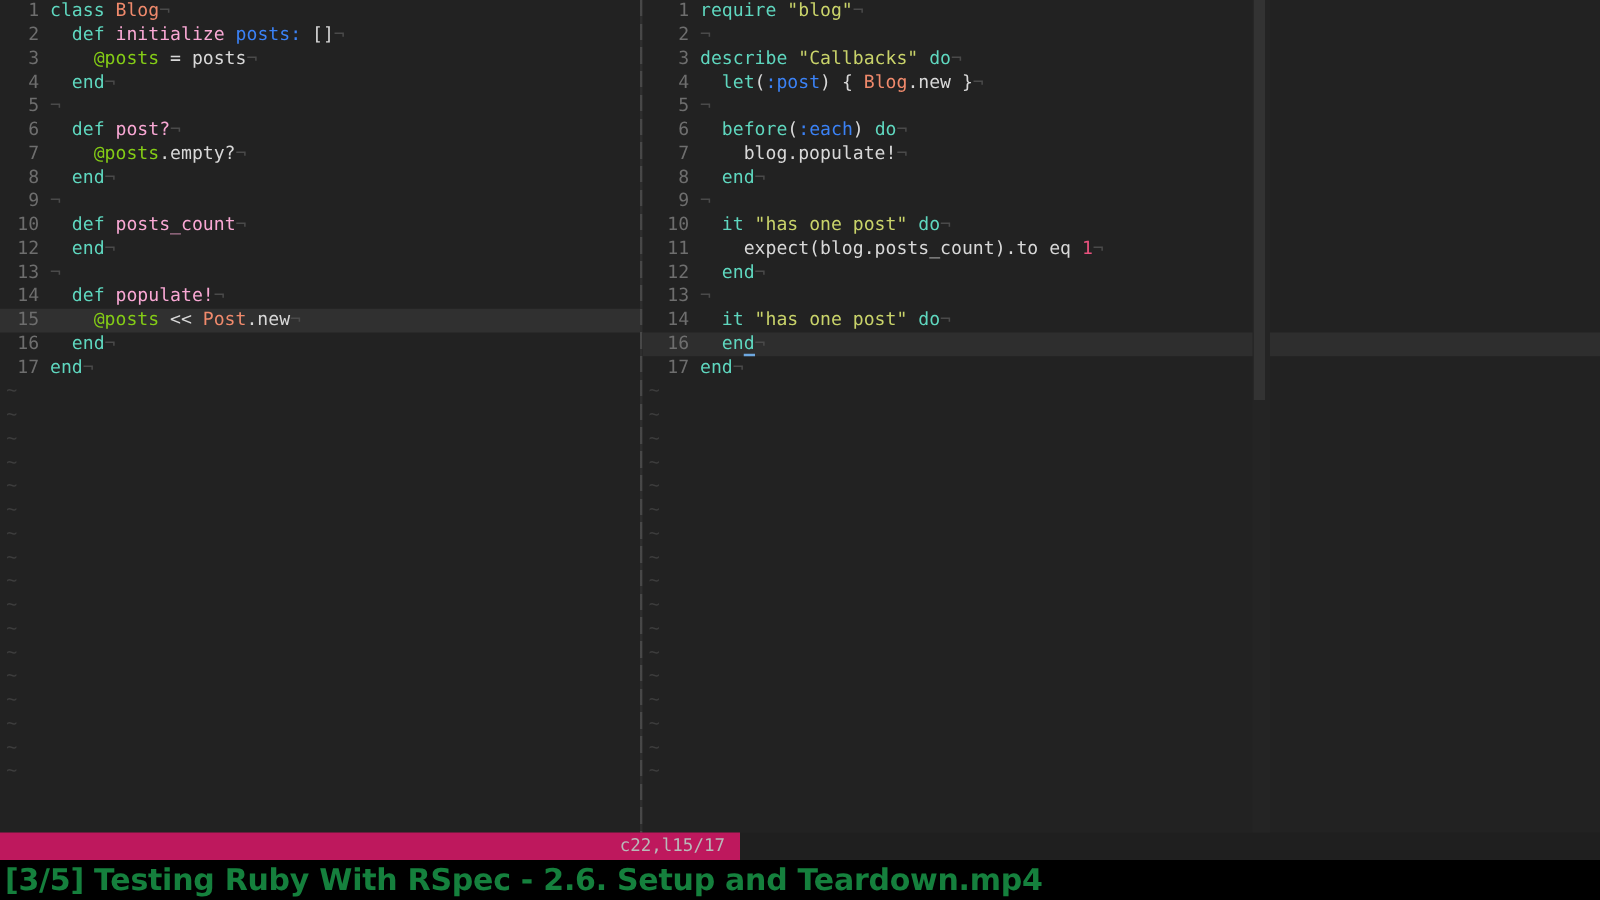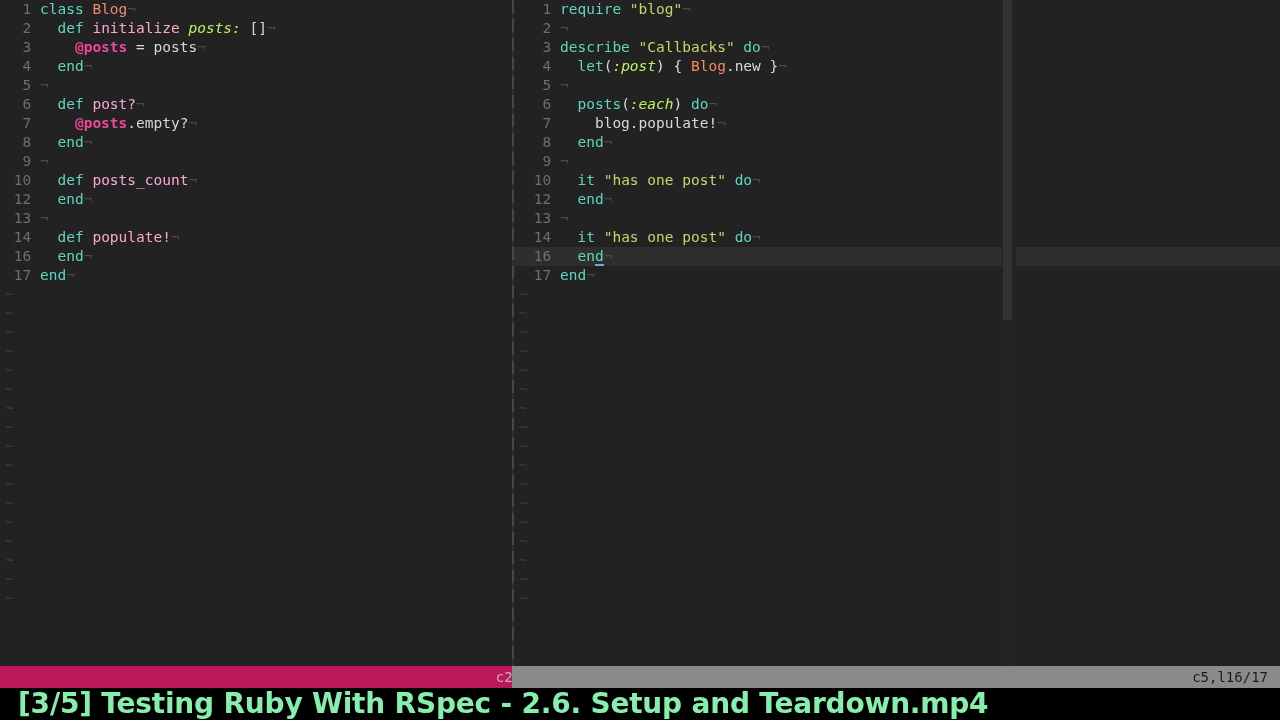--- a/index.html
+++ b/index.html
@@ -66,22 +66,22 @@
     height:19px; line-height:19px; font-size:14.5px;
     color:#3d3d3d; white-space:pre;
   }
   .pane.left  .tl{ padding-left:5px; }
   .pane.right .tl{ padding-left:5px; }
 
   
   .t-key   { color:#5fd7bf; }            
   .t-const { color:#f08a6c; }            
   .t-fn    { color:#f9a8d4; }            
-  .t-ivar  { color:#ec4899;font-weight:bold; }            
-  .t-sym   { color:#bef264;font-style:italic; }            
+  .t-ivar  { color:#84cc16; }            
+  .t-sym   { color:#3b82f6; }            
   .t-num   { color:#e8527e; }            
   .t-str   { color:#c9d36a; }            
   .t-plain { color:#d8d8d8; }
   .eol     { color:#4a4a4a; }
 
   
   .cur-ul{ border-bottom:2px solid #6ea8e0; }
 
   
   .statusbar{
@@ -94,22 +94,22 @@
   .statusbar.left  .sb-pos{ color:#b9b9b9; }
   .statusbar.right .sb-pos{ color:#1c1c1c; }
 
   
   .title-bar{
     position:absolute; left:0; top:688px; width:1280px; height:32px;
     background:#000000;
   }
   .title-text{
     font-family:"DejaVu Sans","Liberation Sans",sans-serif;
-    font-weight:bold; font-size:28px; line-height:32px;
-    color:#86efac; white-space:nowrap; padding-left:18px;
+    font-weight:bold; font-size:24px; line-height:32px;
+    color:#15803d; white-space:nowrap; padding-left:4px;
     letter-spacing:-0.2px;
   }
 </style>
 </head>
 <body>
 
 <div id="app">
 
   <div class="editor-area">
 
@@ -121,20 +121,21 @@
           <div class="ln"><span class="num">4 </span><span class="code"><span class="t-plain">  </span><span class="t-key">end</span><span class="eol">¬</span></span></div>
           <div class="ln"><span class="num">5 </span><span class="code"><span class="eol">¬</span></span></div>
           <div class="ln"><span class="num">6 </span><span class="code"><span class="t-plain">  </span><span class="t-key">def</span><span class="t-plain"> </span><span class="t-fn">post?</span><span class="eol">¬</span></span></div>
           <div class="ln"><span class="num">7 </span><span class="code"><span class="t-plain">    </span><span class="t-ivar">@posts</span><span class="t-plain">.empty?</span><span class="eol">¬</span></span></div>
           <div class="ln"><span class="num">8 </span><span class="code"><span class="t-plain">  </span><span class="t-key">end</span><span class="eol">¬</span></span></div>
           <div class="ln"><span class="num">9 </span><span class="code"><span class="eol">¬</span></span></div>
           <div class="ln"><span class="num">10 </span><span class="code"><span class="t-plain">  </span><span class="t-key">def</span><span class="t-plain"> </span><span class="t-fn">posts_count</span><span class="eol">¬</span></span></div>
           <div class="ln"><span class="num">12 </span><span class="code"><span class="t-plain">  </span><span class="t-key">end</span><span class="eol">¬</span></span></div>
           <div class="ln"><span class="num">13 </span><span class="code"><span class="eol">¬</span></span></div>
           <div class="ln"><span class="num">14 </span><span class="code"><span class="t-plain">  </span><span class="t-key">def</span><span class="t-plain"> </span><span class="t-fn">populate!</span><span class="eol">¬</span></span></div>
+          <div class="ln cursor-line"><span class="num">15 </span><span class="code"><span class="t-plain">    </span><span class="t-ivar">@posts</span><span class="t-plain"> &lt;&lt; </span><span class="t-const">Post</span><span class="t-plain">.new</span><span class="eol">¬</span></span></div>
           <div class="ln"><span class="num">16 </span><span class="code"><span class="t-plain">  </span><span class="t-key">end</span><span class="eol">¬</span></span></div>
           <div class="ln"><span class="num">17 </span><span class="code"><span class="t-key">end</span><span class="eol">¬</span></span></div>
         </div>
       <div class="tilde-rows">
           <div class="tl">~</div>
           <div class="tl">~</div>
           <div class="tl">~</div>
           <div class="tl">~</div>
           <div class="tl">~</div>
           <div class="tl">~</div>
@@ -154,25 +155,26 @@
 
     <div class="vsplit"></div>
 
     <div class="pane right">
       <div class="lines">
           <div class="ln"><span class="num">1 </span><span class="code"><span class="t-key">require</span><span class="t-plain"> </span><span class="t-str">"blog"</span><span class="eol">¬</span></span></div>
           <div class="ln"><span class="num">2 </span><span class="code"><span class="eol">¬</span></span></div>
           <div class="ln"><span class="num">3 </span><span class="code"><span class="t-key">describe</span><span class="t-plain"> </span><span class="t-str">"Callbacks"</span><span class="t-plain"> </span><span class="t-key">do</span><span class="eol">¬</span></span></div>
           <div class="ln"><span class="num">4 </span><span class="code"><span class="t-plain">  </span><span class="t-key">let</span><span class="t-plain">(</span><span class="t-sym">:post</span><span class="t-plain">) { </span><span class="t-const">Blog</span><span class="t-plain">.new }</span><span class="eol">¬</span></span></div>
           <div class="ln"><span class="num">5 </span><span class="code"><span class="eol">¬</span></span></div>
-          <div class="ln"><span class="num">6 </span><span class="code"><span class="t-plain">  </span><span class="t-key">posts</span><span class="t-plain">(</span><span class="t-sym">:each</span><span class="t-plain">) </span><span class="t-key">do</span><span class="eol">¬</span></span></div>
+          <div class="ln"><span class="num">6 </span><span class="code"><span class="t-plain">  </span><span class="t-key">before</span><span class="t-plain">(</span><span class="t-sym">:each</span><span class="t-plain">) </span><span class="t-key">do</span><span class="eol">¬</span></span></div>
           <div class="ln"><span class="num">7 </span><span class="code"><span class="t-plain">    blog.populate!</span><span class="eol">¬</span></span></div>
           <div class="ln"><span class="num">8 </span><span class="code"><span class="t-plain">  </span><span class="t-key">end</span><span class="eol">¬</span></span></div>
           <div class="ln"><span class="num">9 </span><span class="code"><span class="eol">¬</span></span></div>
           <div class="ln"><span class="num">10 </span><span class="code"><span class="t-plain">  </span><span class="t-key">it</span><span class="t-plain"> </span><span class="t-str">"has one post"</span><span class="t-plain"> </span><span class="t-key">do</span><span class="eol">¬</span></span></div>
+          <div class="ln"><span class="num">11 </span><span class="code"><span class="t-plain">    expect(blog.posts_count).to eq </span><span class="t-num">1</span><span class="eol">¬</span></span></div>
           <div class="ln"><span class="num">12 </span><span class="code"><span class="t-plain">  </span><span class="t-key">end</span><span class="eol">¬</span></span></div>
           <div class="ln"><span class="num">13 </span><span class="code"><span class="eol">¬</span></span></div>
           <div class="ln"><span class="num">14 </span><span class="code"><span class="t-plain">  </span><span class="t-key">it</span><span class="t-plain"> </span><span class="t-str">"has one post"</span><span class="t-plain"> </span><span class="t-key">do</span><span class="eol">¬</span></span></div>
           <div class="ln cursor-line"><span class="num">16 </span><span class="code"><span class="t-plain">  </span><span class="t-key">en</span><span class="t-key cur-ul">d</span><span class="eol">¬</span></span></div>
           <div class="ln"><span class="num">17 </span><span class="code"><span class="t-key">end</span><span class="eol">¬</span></span></div>
         </div>
       <div class="tilde-rows">
           <div class="tl">~</div>
           <div class="tl">~</div>
           <div class="tl">~</div>
@@ -196,22 +198,18 @@
     <div class="scrollbar-track">
       <div class="scrollbar-thumb"></div>
     </div>
   </div>
 
   <div class="statusbar left">
     
     <span class="sb-pos">c22,l15/17</span>
   </div>
 
-  <div class="statusbar right">
-    
-    <span class="sb-pos">c5,l16/17</span>
-  </div>
 
   <div class="title-bar">
     <div class="title-text">[3/5] Testing Ruby With RSpec - 2.6. Setup and Teardown.mp4</div>
   </div>
 
 </div>
 
 </body></html>

